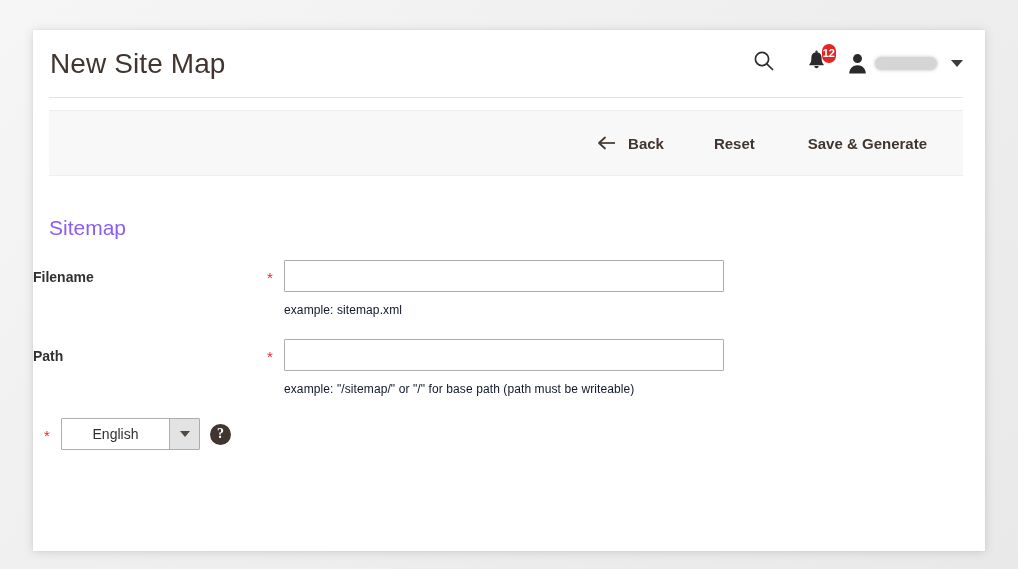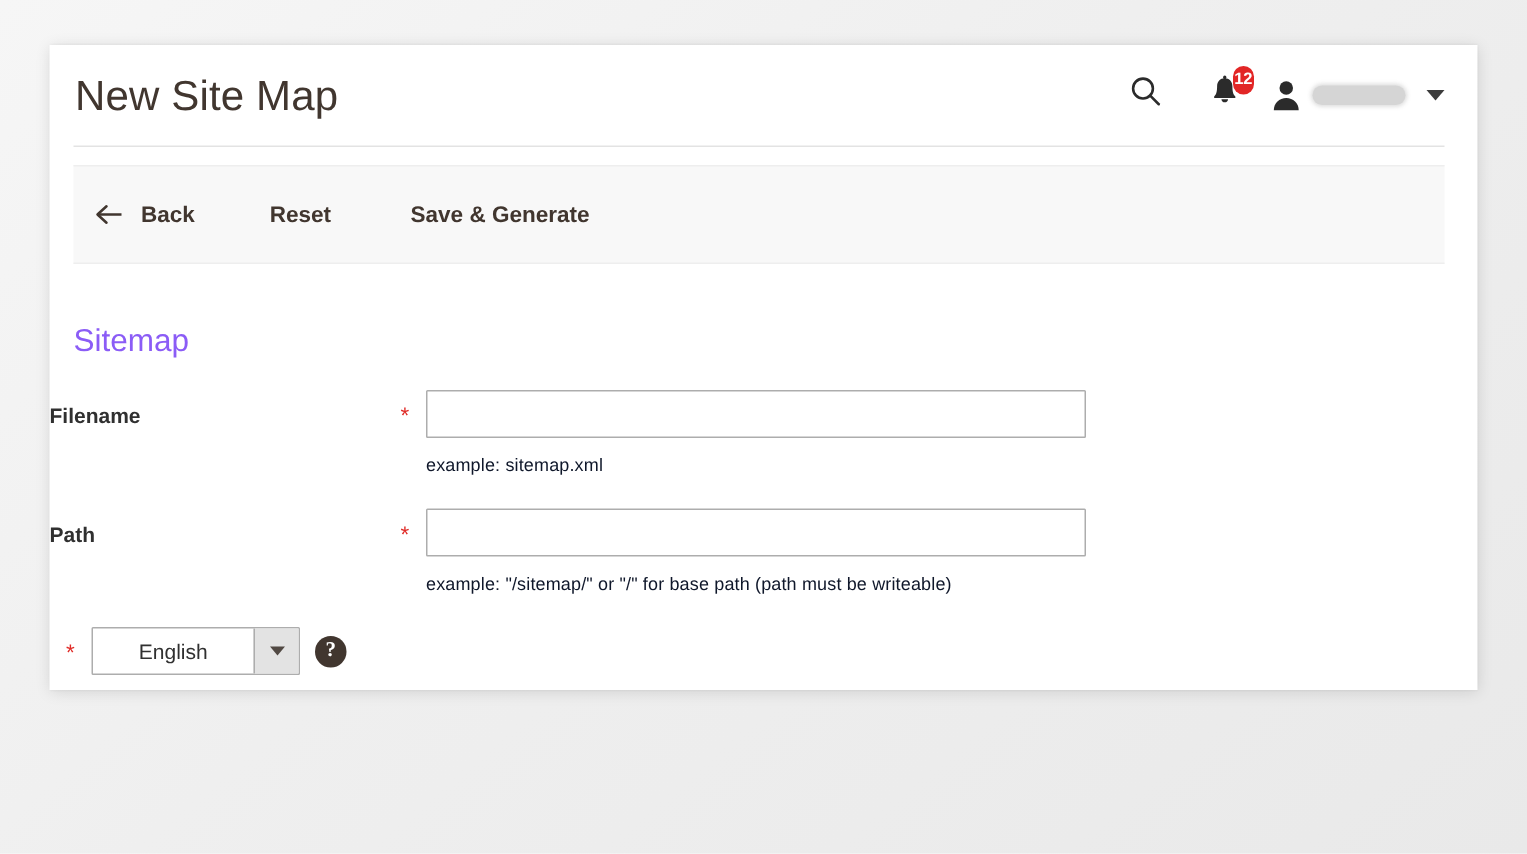--- a/index.html
+++ b/index.html
@@ -18,21 +18,21 @@
     position: absolute;
     inset: 0;
     background: linear-gradient(140deg, #f6f6f6 0%, #efefef 45%, #e9e9e9 100%);
   }
 
   .card {
     position: absolute;
     left: 33px;
     top: 30px;
     width: 952px;
-    height: 430px;
+    height: 521px;
     background: #ffffff;
     box-shadow: 0 1px 10px rgba(0,0,0,0.13), 0 0 2px rgba(0,0,0,0.07);
     overflow: hidden;
   }
 
   
   .page-header {
     position: relative;
     height: 68px;
   }
@@ -130,20 +130,21 @@
     left: 16px;
     top: 80px;
     width: 914px;
     height: 66px;
     background: #f8f8f8;
     border-top: 1px solid #eeeeee;
     border-bottom: 1px solid #eeeeee;
     box-sizing: border-box;
     display: flex;
     align-items: center;
+    justify-content: flex-end;
     padding-right: 0px;
   }
   .tb-btn {
     font-size: 15px;
     color: #41362f;
     font-weight: 600;
     background: none;
     border: none;
     cursor: pointer;
     padding: 8px 14px;

